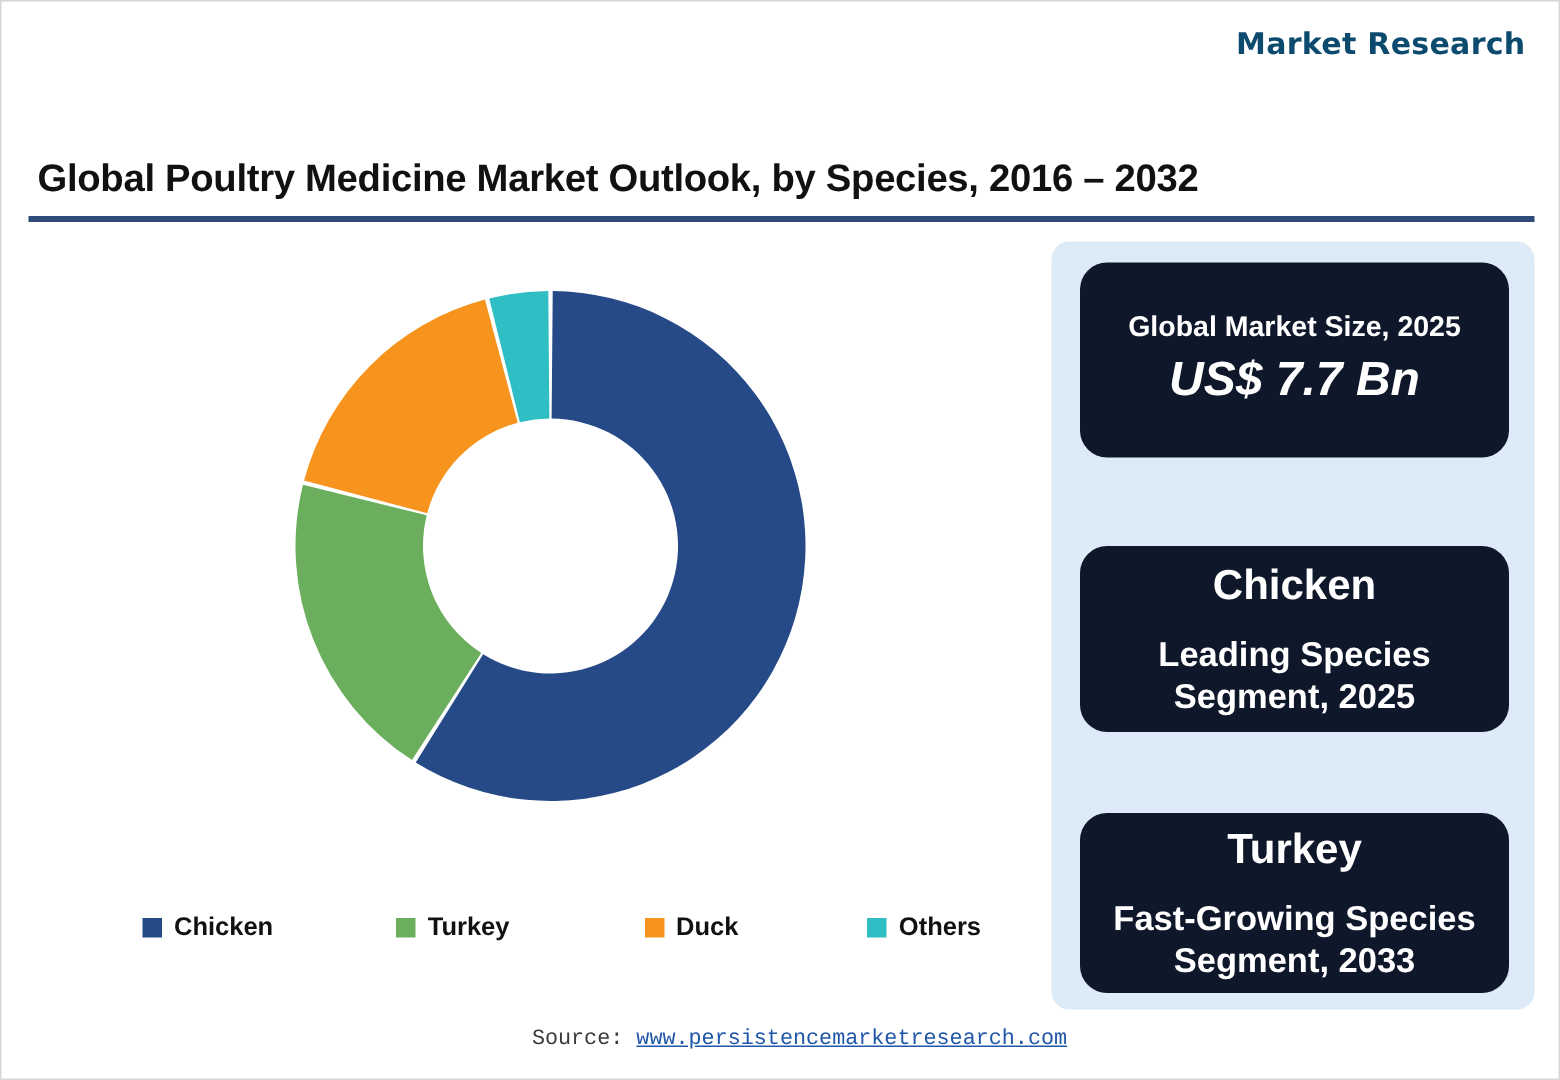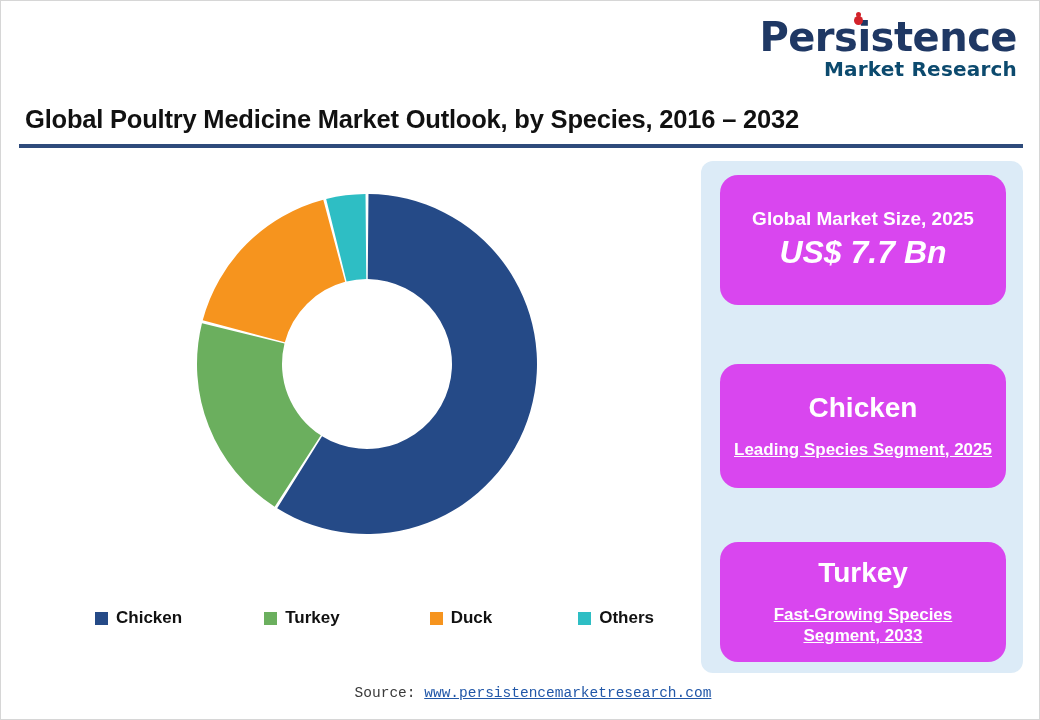--- a/index.html
+++ b/index.html
@@ -63,51 +63,47 @@
   .legend-item:nth-child(4){margin-left:86px;}
   .legend-swatch{width:13px;height:13px;margin-right:8px;flex:0 0 auto;}
   .legend-label{font-size:17px;font-weight:bold;color:#111;}
 
   
   #side-panel{
     position:absolute;left:700px;top:160px;width:322px;height:512px;
     background:#DCEBF7;border-radius:12px;
   }
   .stat-card{
-    position:absolute;left:19px;width:286px;background:#d946ef;
+    position:absolute;left:19px;width:286px;background:#0f172a;
     border-radius:18px;color:#fff;text-align:center;
     display:flex;flex-direction:column;align-items:center;justify-content:center;
     box-sizing:border-box;padding:6px 14px;
   }
   #card-market-size{top:14px;height:130px;}
   #card-leading{top:203px;height:124px;}
   #card-fastest{top:381px;height:120px;}
 
   .card-label{font-size:19px;font-weight:bold;line-height:1.2;}
   .card-value-big{font-size:32px;font-weight:bold;line-height:1.25;margin-top:2px;font-style:italic;}
   .card-title-big{font-size:28px;font-weight:bold;line-height:1.15;}
-  .card-sub{font-size:17px;font-weight:bold;line-height:1.22;margin-top:16px;text-decoration:underline;}
+  .card-sub{font-size:23px;font-weight:bold;line-height:1.22;margin-top:16px;}
 
   
   #source{
     position:absolute;left:12px;top:684px;width:1040px;text-align:center;
     font-size:14.5px;color:#3a3a3a;font-family:Liberation Mono, monospace;
   }
   #source a{color:#2157a8;text-decoration:underline;}
 </style>
 </head>
 <body>
 
 <div id="page">
 
   <div id="logo">
-    <div class="brand">
-      <span>Persistence</span>
-      <span class="dot-red"></span>
-    </div>
     <div class="sub">Market Research</div>
   </div>
 
   <div id="title">Global Poultry Medicine Market Outlook, by Species, 2016 – 2032</div>
   <div id="title-rule"></div>
 
   <div id="chart-area">
     <div id="donut-wrap">
       <svg id="donut" width="346" height="346" viewBox="0 0 346 346">
         <g id="donut-slices">

